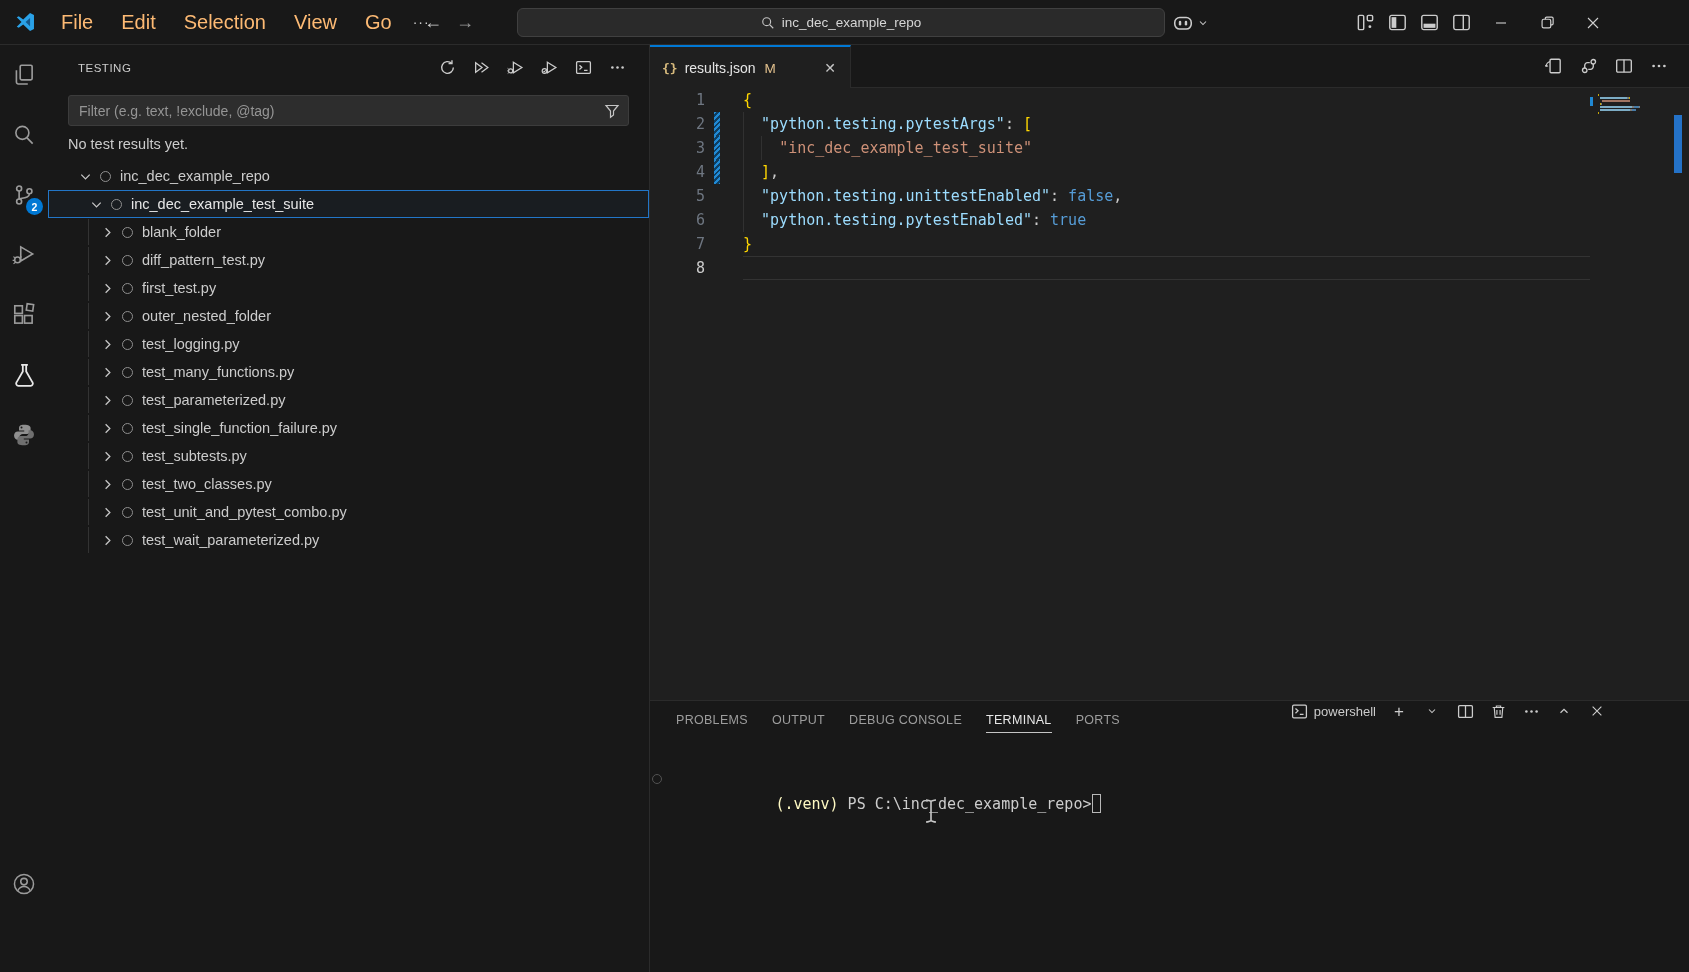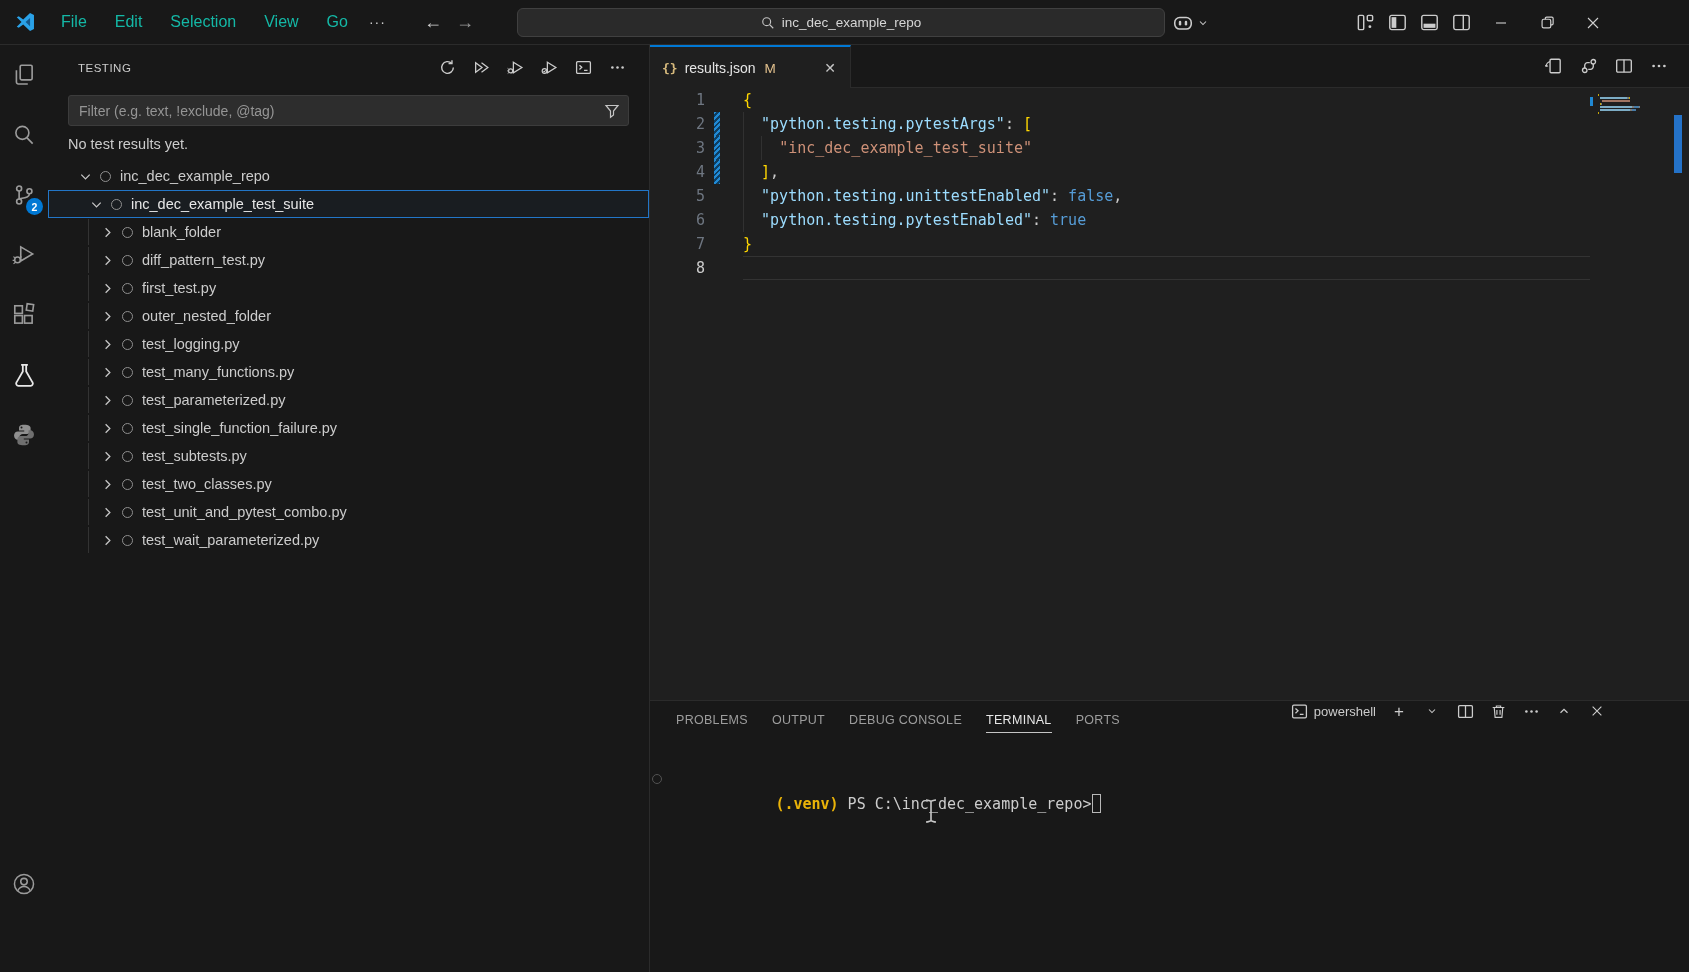--- a/index.html
+++ b/index.html
@@ -4,21 +4,21 @@
 <style>
   * { margin:0; padding:0; box-sizing:border-box; cursor:default; user-select:none; }
   html,body { background:#000; }
   body { font-family:"Liberation Sans", sans-serif; }
   .window { position:relative; width:1689px; height:972px; background:#181818; color:#cccccc; overflow:hidden; }
 
   
   .titlebar { position:relative; height:45px; background:#181818; border-bottom:1px solid #2b2b2b; display:flex; align-items:center; }
   .vscode-logo { margin:0 14px 0 14px; width:22px; height:22px; }
   .menu-bar { display:flex; align-items:center; gap:6px; }
-  .menu-item { padding:4px 11px; font-size:16px; color:#14b8a6; border-radius:5px; }
+  .menu-item { padding:4px 11px; font-size:20px; color:#fdba74; border-radius:5px; }
   .menu-more { padding:4px 10px; font-size:14px; color:#cccccc; letter-spacing:1px; }
   .nav-arrows { position:absolute; left:424px; top:0; height:45px; display:flex; align-items:center; gap:14px; font-size:18px; }
   .nav-back { color:#cfcfcf; }
   .nav-fwd { color:#9a9a9a; }
   .search-box { position:absolute; left:517px; top:8px; width:648px; height:29px; background:#2a2a2a; border:1px solid #404040; border-radius:6px; display:flex; align-items:center; justify-content:center; gap:7px; font-size:13.5px; color:#d6d6d6; }
   .copilot-wrap { position:absolute; left:1172px; top:0; height:45px; display:flex; align-items:center; gap:3px; }
   .layout-icons { position:absolute; left:1356px; top:0; height:45px; display:flex; align-items:center; gap:13px; }
   .layout-icons svg { display:block; }
   .win-controls { position:absolute; left:1478px; top:0; width:138px; height:45px; display:flex; }
   .win-btn { width:46px; height:45px; display:flex; align-items:center; justify-content:center; }
@@ -104,21 +104,21 @@
   .panel-tab { position:relative; height:100%; display:flex; align-items:center; font-size:12.5px; letter-spacing:0.3px; color:#9d9d9d; }
   .panel-tab.active { color:#e7e7e7; }
   .panel-tab.active::after { content:""; position:absolute; left:0; right:0; bottom:5px; height:1.5px; background:#c5c5c5; }
   .panel-controls { margin-left:auto; display:flex; align-items:center; gap:13px; padding-right:82px; color:#cccccc; }
   .shell-group { display:flex; align-items:center; gap:6px; }
   .shell-label { font-size:13px; color:#cccccc; }
   .plus-glyph { font-size:17px; color:#cccccc; line-height:1; }
   .terminal-body { position:relative; flex:1; padding:30px 0 0 0; font-family:"DejaVu Sans Mono", monospace; font-size:15px; line-height:24px; color:#cccccc; }
   .term-line { position:relative; padding-left:17px; white-space:pre; }
   .cmd-ring { position:absolute; left:2px; top:6px; width:10px; height:10px; border:1.5px solid #525252; border-radius:50%; }
-  .venv { color:#eab308;font-weight:bold; }
+  .venv { color:#fef9c3; }
   .term-cursor { display:inline-block; width:9px; height:19px; border:1px solid #b8b8b8; vertical-align:-4px; margin-left:1px; }
 
   .mouse-cursor { position:absolute; left:924px; top:798px; pointer-events:none; }
 </style>
 </head>
 <body>
 
 <div class="window">
 
   <div class="titlebar">

